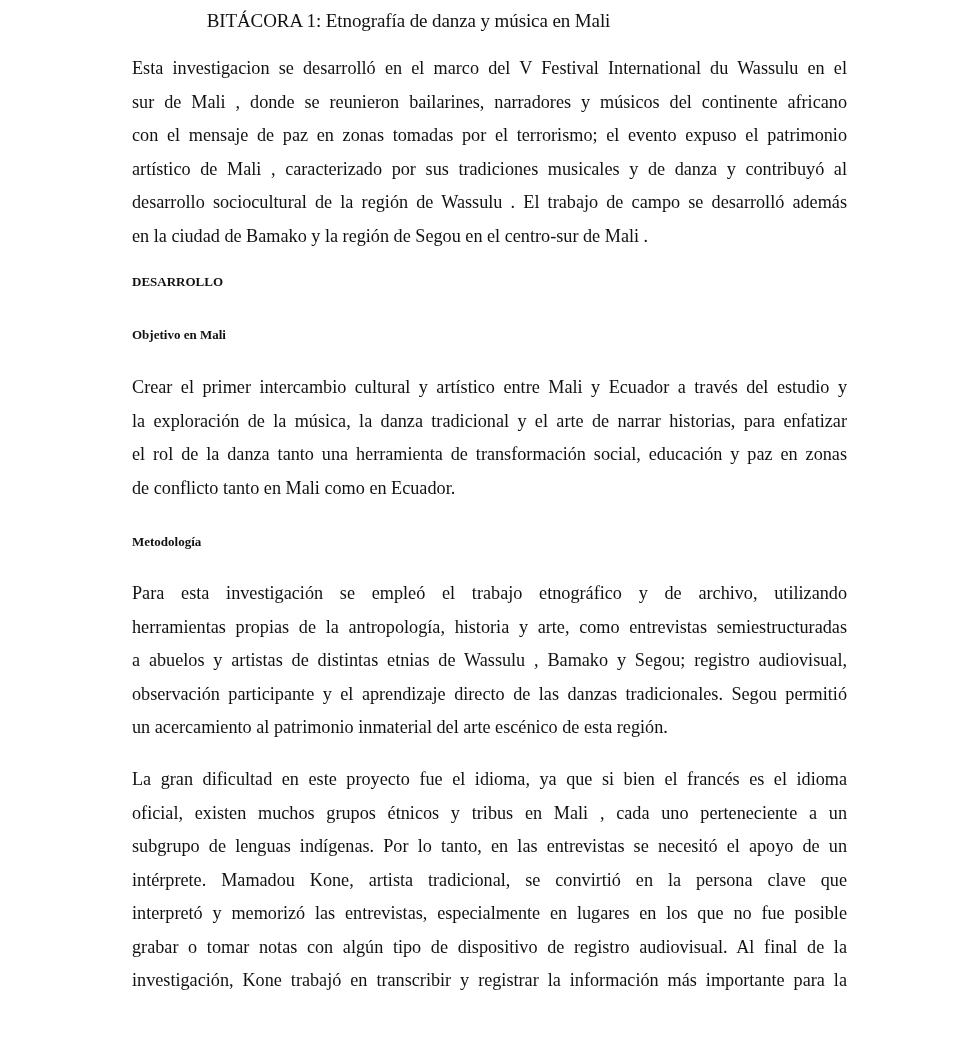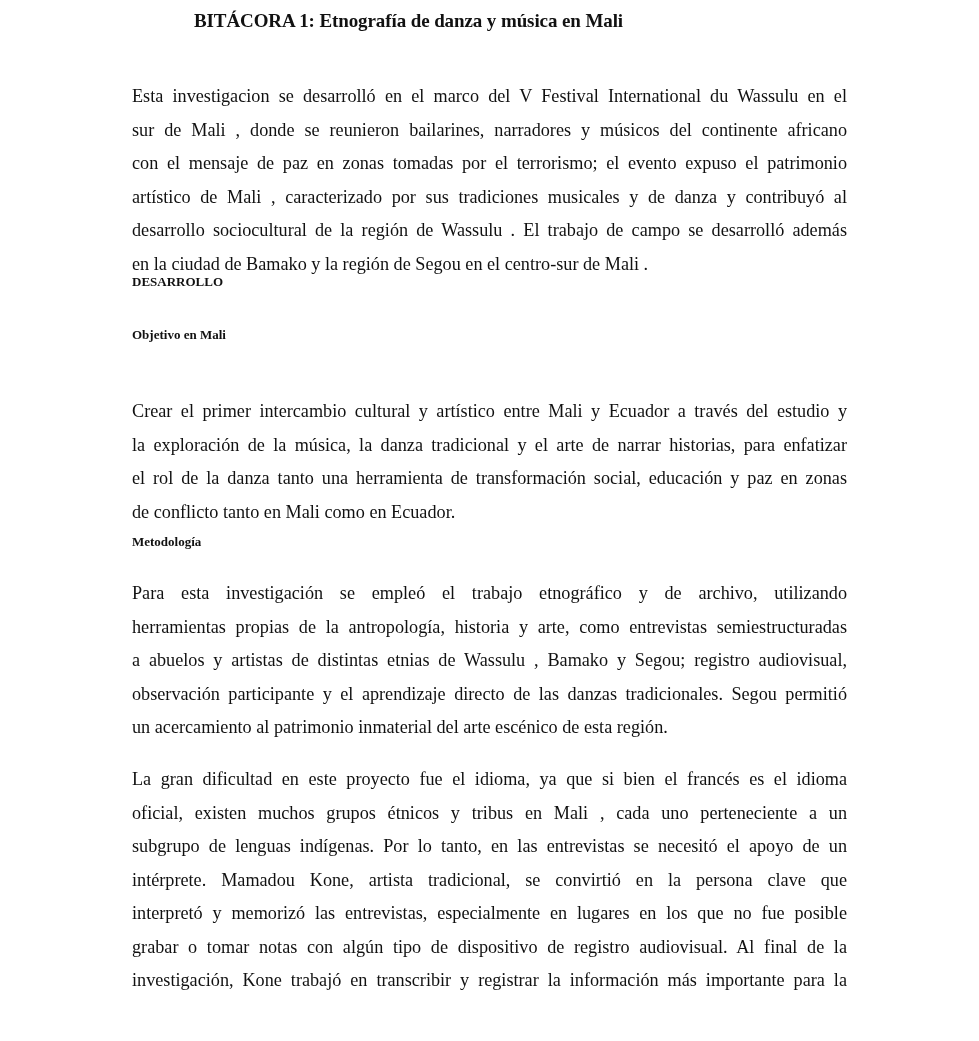--- a/index.html
+++ b/index.html
@@ -21,21 +21,21 @@
       top: 0;
       width: 979px;
       height: 1041px;
     }
     .title {
       position: absolute;
       left: 0;
       width: 817px;
       top: 8px;
       text-align: center;
-      font-weight: bold;
+      font-weight: normal;
       font-size: 19px;
       line-height: 26px;
       letter-spacing: -0.1px;
     }
     .para {
       position: absolute;
       left: 132px;
       width: 715px;
       font-size: 18.2px;
       line-height: 33.5px;
@@ -59,34 +59,34 @@
       line-height: 26px;
     }
   </style>
 </head>
 <body>
 
 <div class="page">
 
   <div class="title">BITÁCORA 1: Etnografía de danza y música en Mali</div>
 
-  <div class="para" style="top:52px;margin-top:28px;">
+  <div class="para" style="top:52px;">
     <span class="line">Esta investigacion se desarrolló en el marco del V Festival International du Wassulu  en el</span>
     <span class="line">sur de Mali , donde se reunieron bailarines, narradores y músicos del continente africano</span>
     <span class="line">con el mensaje de paz en zonas tomadas por el terrorismo; el evento expuso el patrimonio</span>
     <span class="line">artístico de Mali , caracterizado por sus tradiciones musicales y de danza y contribuyó al</span>
     <span class="line">desarrollo sociocultural de la región de Wassulu . El trabajo de campo se desarrolló además</span>
     <span class="line last">en la ciudad de Bamako y la región de Segou en el centro-sur de Mali .</span>
   </div>
 
   <div class="heading" style="top:269px;">DESARROLLO</div>
 
   <div class="heading" style="top:322px;">Objetivo en Mali</div>
 
-  <div class="para" style="top:371px;margin-top:24px;">
+  <div class="para" style="top:371px;">
     <span class="line">Crear el primer intercambio cultural y artístico entre Mali  y Ecuador a través del estudio y</span>
     <span class="line">la exploración de la música, la danza tradicional y el arte de narrar historias, para enfatizar</span>
     <span class="line">el rol de la danza tanto una herramienta de transformación social, educación y paz en zonas</span>
     <span class="line last">de conflicto tanto en Mali  como en Ecuador.</span>
   </div>
 
   <div class="heading" style="top:529px;text-align:center;">Metodología</div>
 
   <div class="para" style="top:577px;">
     <span class="line">Para esta investigación se empleó el trabajo etnográfico y de archivo, utilizando</span>

